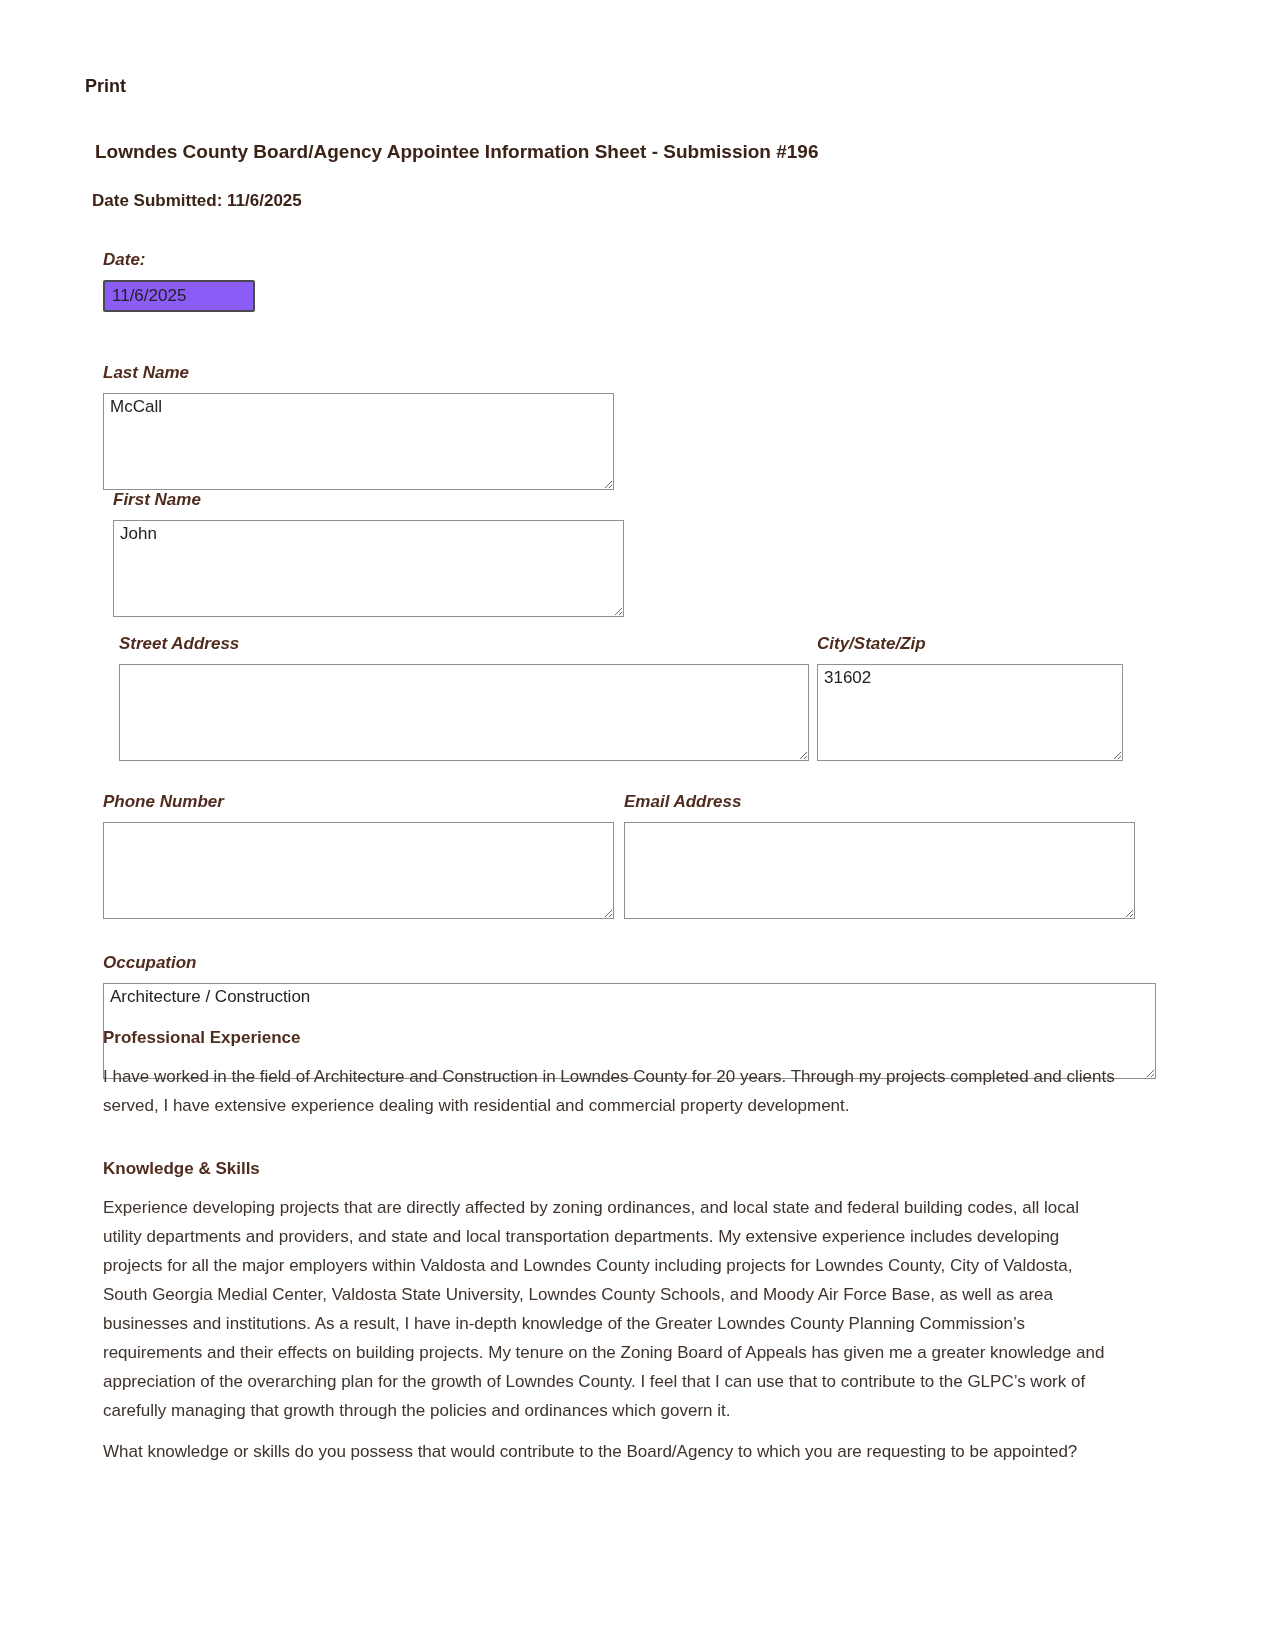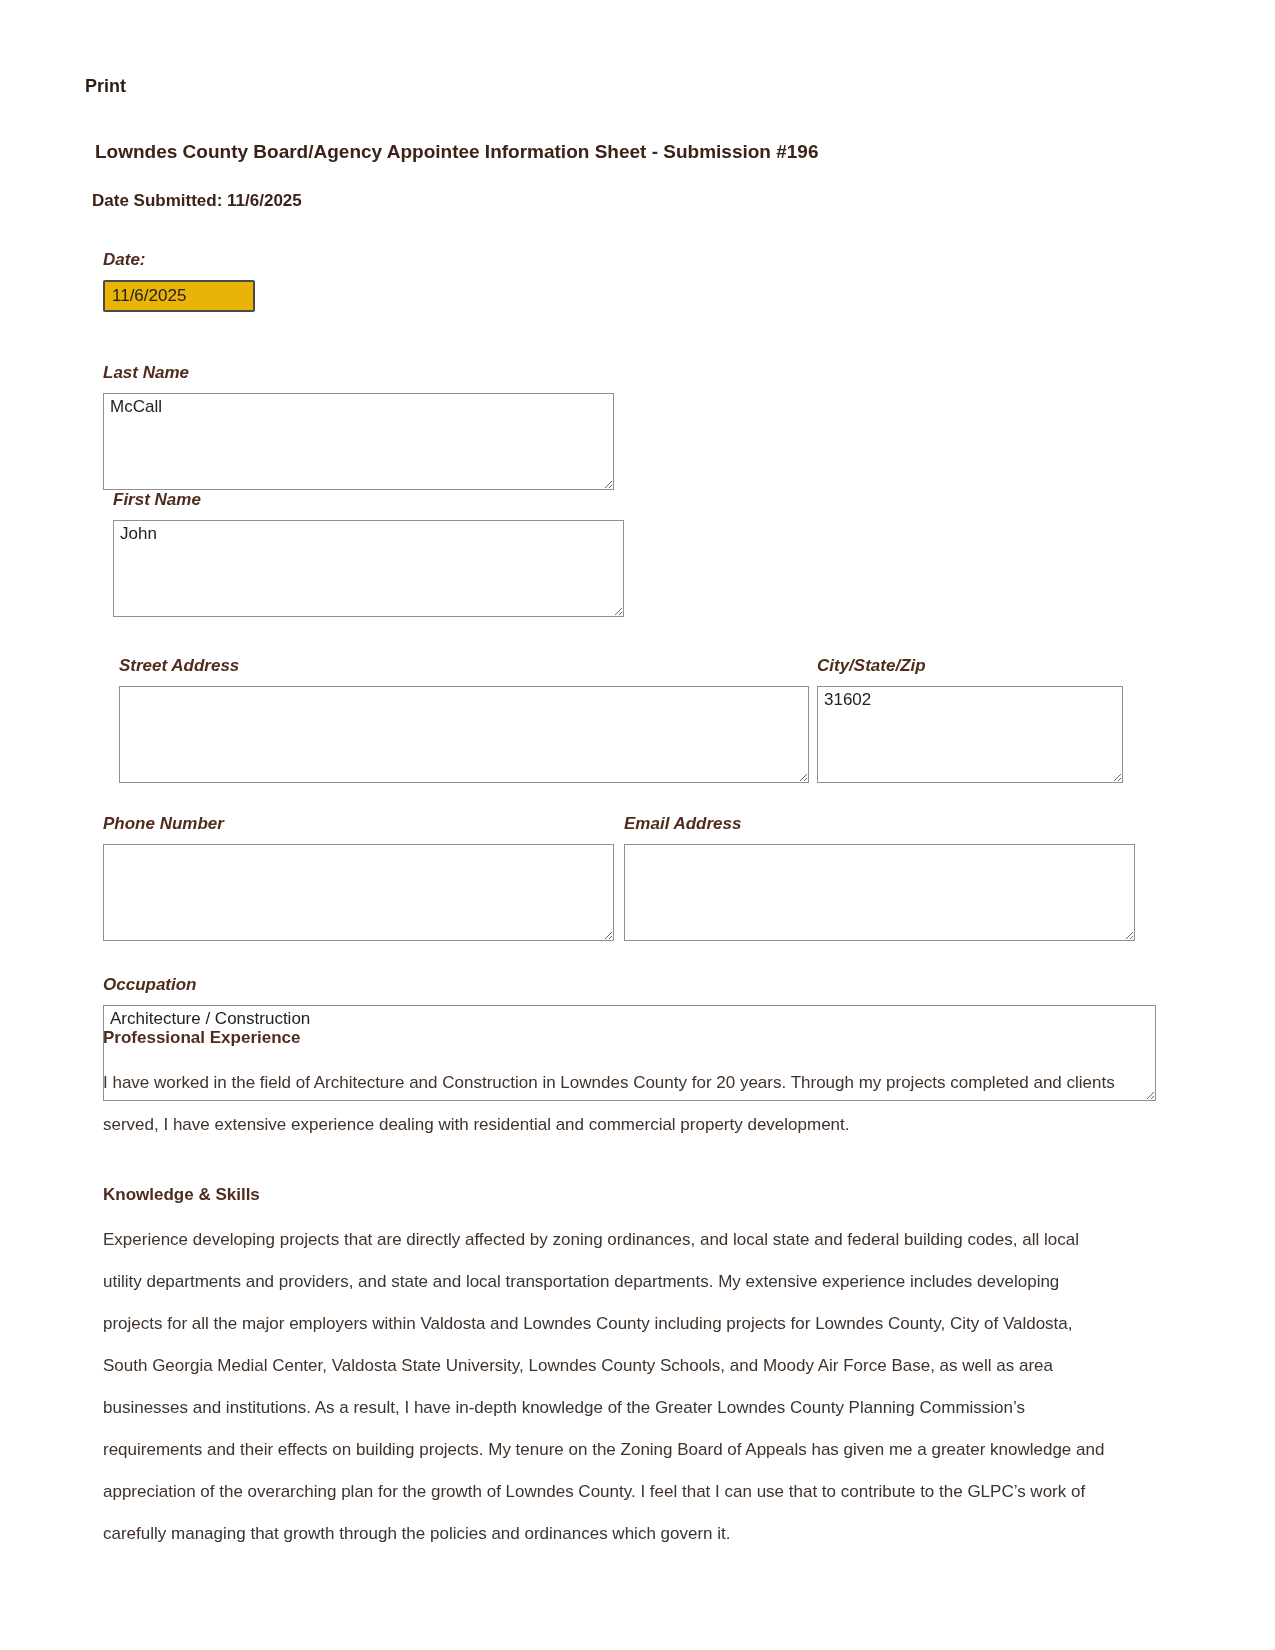--- a/index.html
+++ b/index.html
@@ -47,56 +47,56 @@
   .row-1 { margin-top: 0; }
   .col-date { width: 260px; flex: 0 0 260px; }
   .col-board { flex: 1 1 auto; }
   .date-input {
     width: 152px; height: 32px;
     border: 2px solid #4a4a4a;
     border-radius: 2px;
     font-family: "Liberation Sans", sans-serif;
     font-size: 17px; color: #222;
     padding: 2px 7px;
-    background: #eab308;
+    background: #8b5cf6;
     outline: none;
   }
   textarea {
     border: 1px solid #909090;
     background: #fff;
     font-family: "Liberation Sans", sans-serif;
     font-size: 17px; color: #222;
     padding: 3px 6px;
     outline: none;
     resize: both;
     display: block;
   }
   .ta-board { width: 692px; height: 92px; }
   .ta-half  { width: 511px; height: 97px; }
   .ta-street{ width: 690px; height: 97px; }
   .ta-city  { width: 306px; height: 97px; }
   .ta-occupation { width: 1053px; height: 96px; }
   .row-2 { margin-top: 51px; flex-direction: column; }
   .row-2 .col + .col, .row-4 .col + .col { margin-left: 10px; }
-  .row-3 { margin-top: 39px; padding-left: 16px; }
+  .row-3 { margin-top: 17px; padding-left: 16px; }
   .row-3 .col + .col { margin-left: 8px; }
   .row-4 { margin-top: 31px; }
   .occupation-block { margin-top: 34px; }
   .sections {
     position: absolute;
     left: 103px; top: 1028px;
     width: 1012px;
   }
   .section-heading {
     font-size: 17px; font-weight: bold;
     color: #502c1f;
   }
   .section p {
     font-size: 17px;
-    line-height: 42px;
+    line-height: 29px;
     color: #3f332c;
     margin-top: 14px;
   }
   .section + .section { margin-top: 39px; }
   .section p + p { margin-top: 12px; }
 </style>
 </head>
 <body>
 
 <a class="print-link">Print</a>
@@ -157,15 +157,16 @@
 <div class="sections">
 
   <div class="section">
     <div class="section-heading">Professional Experience</div>
     <p>I have worked in the field of Architecture and Construction in Lowndes County for 20 years. Through my projects completed and clients served, I have extensive experience dealing with residential and commercial property development.</p>
   </div>
 
   <div class="section">
     <div class="section-heading">Knowledge &amp; Skills</div>
     <p>Experience developing projects that are directly affected by zoning ordinances, and local state and federal building codes, all local utility departments and providers, and state and local transportation departments. My extensive experience includes developing projects for all the major employers within Valdosta and Lowndes County including projects for Lowndes County, City of Valdosta, South Georgia Medial Center, Valdosta State University, Lowndes County Schools, and Moody Air Force Base, as well as area businesses and institutions. As a result, I have in-depth knowledge of the Greater Lowndes County Planning Commission’s requirements and their effects on building projects. My tenure on the Zoning Board of Appeals has given me a greater knowledge and appreciation of the overarching plan for the growth of Lowndes County. I feel that I can use that to contribute to the GLPC’s work of carefully managing that growth through the policies and ordinances which govern it.</p>
+    <p>What knowledge or skills do you possess that would contribute to the Board/Agency to which you are requesting to be appointed?</p>
   </div>
 
 </div>
 
 </body></html>

